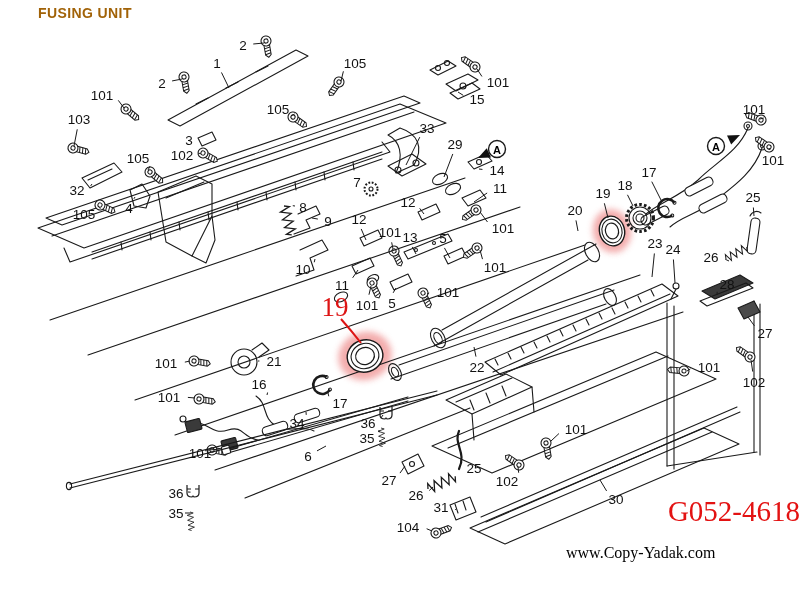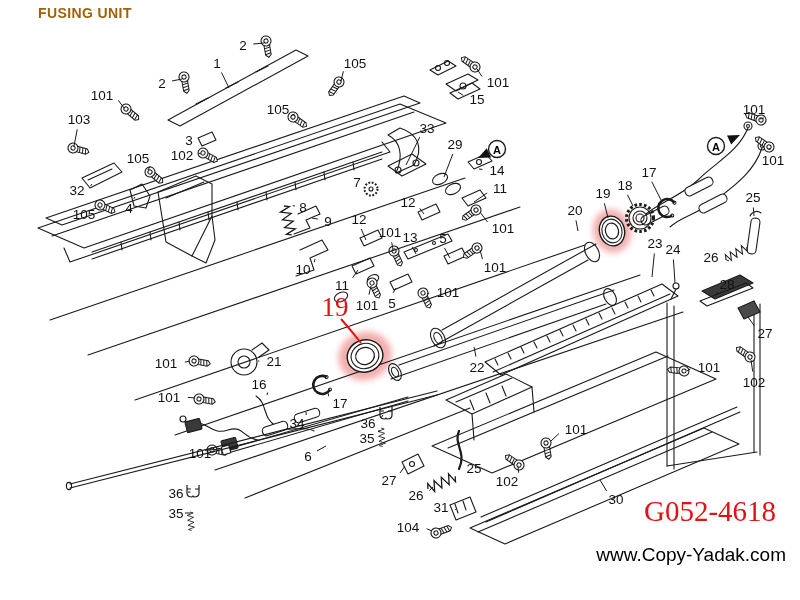--- a/index.html
+++ b/index.html
@@ -1,21 +1,21 @@
 <!DOCTYPE html>
 <html><head>
 <meta charset="utf-8">
 <style>
   html,body{margin:0;padding:0;background:#fff;width:800px;height:600px;overflow:hidden;}
   #stage{position:relative;width:800px;height:600px;background:#fff;font-family:"Liberation Sans",sans-serif;}
   #diagram-svg{position:absolute;left:0;top:0;}
   .overlay{position:absolute;white-space:nowrap;}
   #page-title{left:38px;top:5px;font-size:14px;font-weight:bold;letter-spacing:.4px;color:#a16207;}
-  #part-code{left:620px;top:495px;width:180px;text-align:center;font-family:"Liberation Serif",serif;font-size:29px;color:#e31212;}
-  #website{left:566px;top:544px;width:220px;text-align:right;font-family:Liberation Sans, sans-serif;font-size:19px;color:#000;}
+  #part-code{left:620px;top:495px;width:180px;text-align:right;font-family:"Liberation Serif",serif;font-size:29px;color:#e31212;}
+  #website{left:566px;top:544px;width:220px;text-align:left;font-family:Liberation Serif, serif;font-size:16px;color:#000;}
 </style>
 </head>
 <body>
 
 <div id="stage">
   <svg id="diagram-svg" width="800" height="600" viewBox="0 0 800 600" xmlns="http://www.w3.org/2000/svg" xmlns:xlink="http://www.w3.org/1999/xlink">
     <defs>
       <filter id="soft" x="-60%" y="-60%" width="220%" height="220%">
         <feGaussianBlur stdDeviation="3"></feGaussianBlur>
       </filter>

